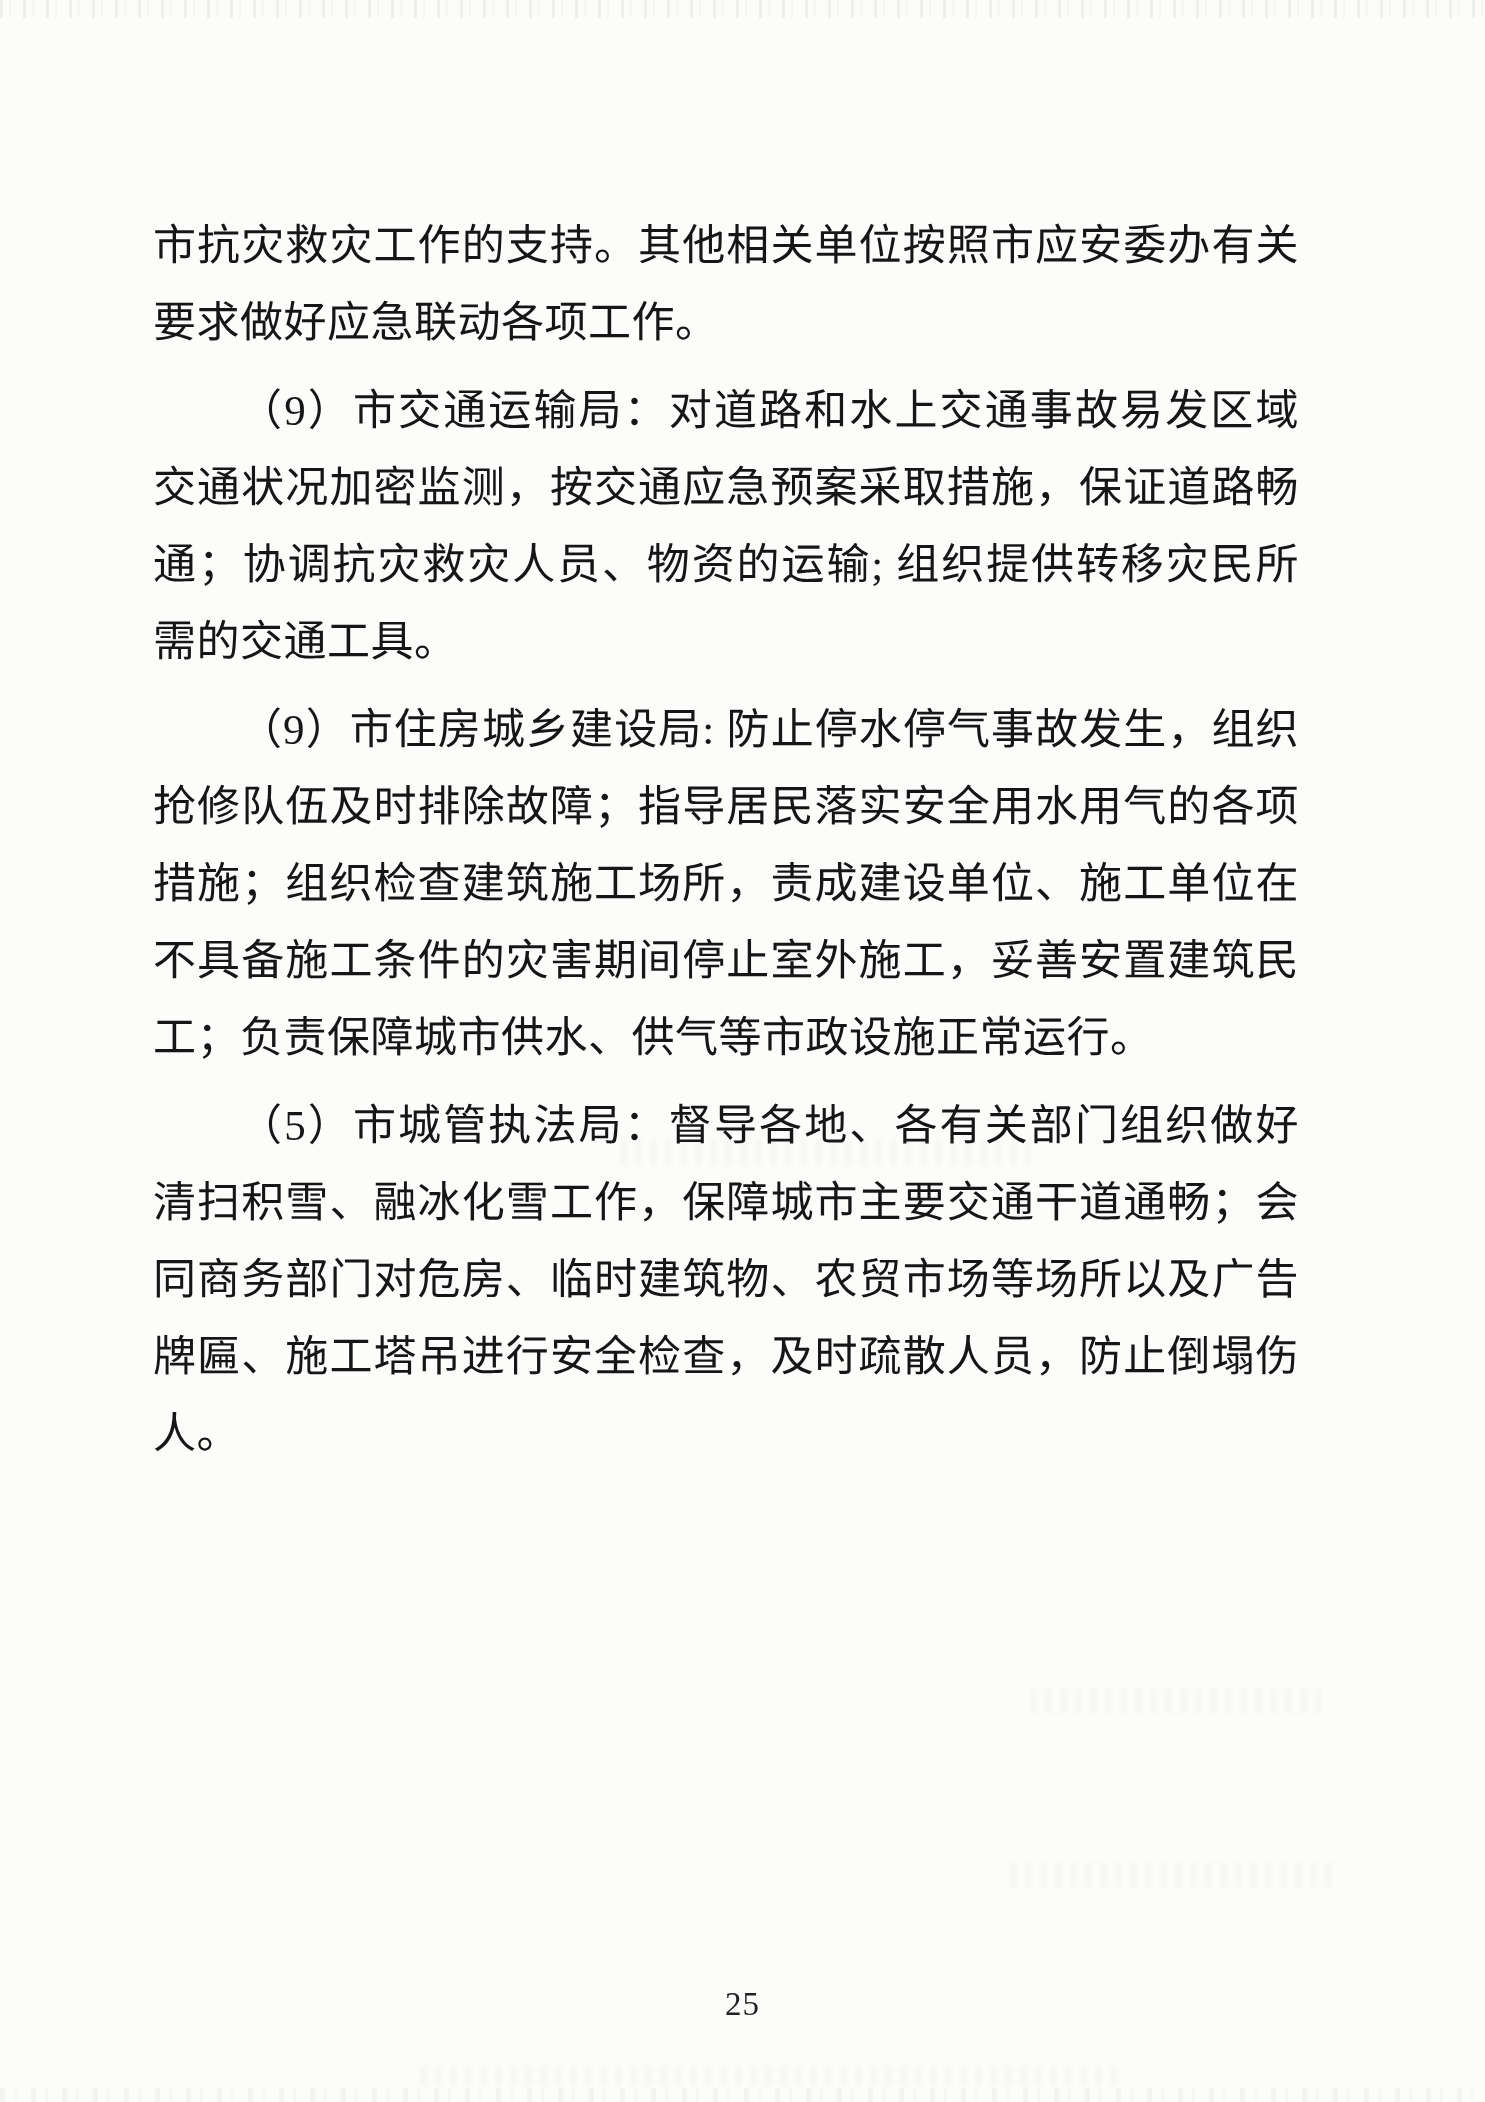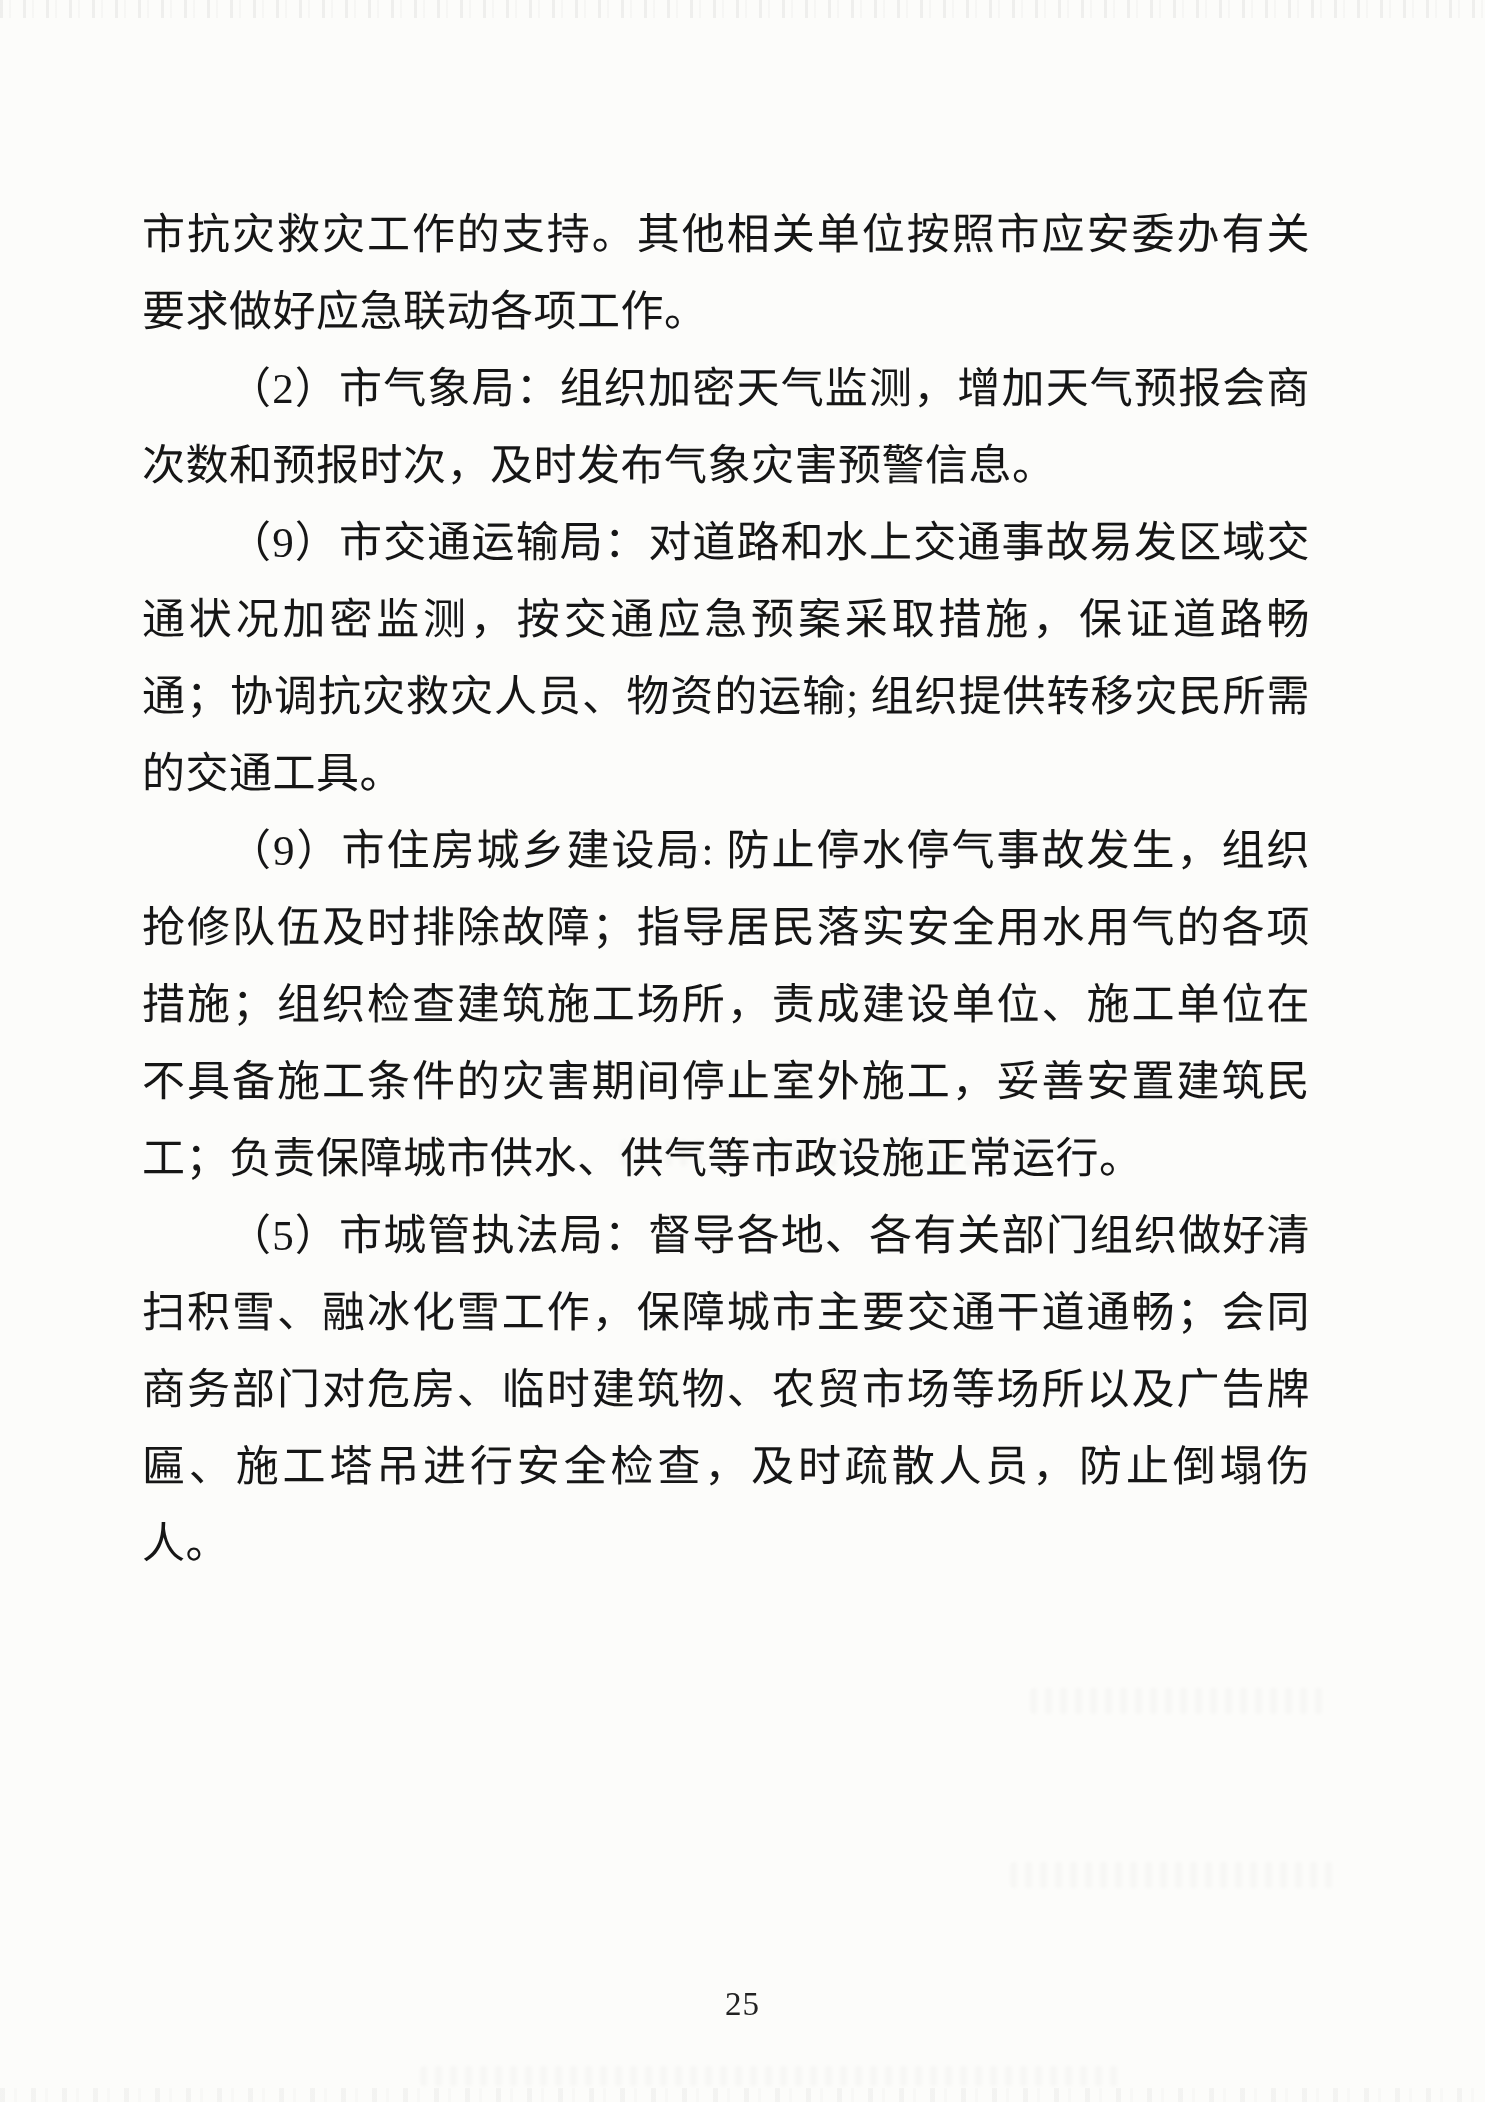--- a/index.html
+++ b/index.html
@@ -64,21 +64,21 @@
     position: absolute;
     left: 142px;
     top: 196px;
     width: 1168px;
     font-size: 43px;
     line-height: 77px;
     text-align: justify;
     letter-spacing: 0.5px;
   }
   .para {
-    margin: 0;
+    margin: 11px;
     padding: 0;
   }
   .para.indent {
     text-indent: 2em;
   }
   .page-number {
     position: absolute;
     top: 1986px;
     left: 0;
     width: 100%;
@@ -90,21 +90,20 @@
 </style>
 </head>
 <body>
 
 <div class="page">
 
   <div class="scan-noise-top"></div>
 
   <div class="text-block">
     <p class="para">市抗灾救灾工作的支持。其他相关单位按照市应安委办有关要求做好应急联动各项工作。</p>
-    <p class="para indent">（2）市气象局：组织加密天气监测，增加天气预报会商次数和预报时次，及时发布气象灾害预警信息。</p>
     <p class="para indent">（9）市交通运输局：对道路和水上交通事故易发区域交通状况加密监测，按交通应急预案采取措施，保证道路畅通；协调抗灾救灾人员、物资的运输; 组织提供转移灾民所需的交通工具。</p>
     <p class="para indent">（9）市住房城乡建设局: 防止停水停气事故发生，组织抢修队伍及时排除故障；指导居民落实安全用水用气的各项措施；组织检查建筑施工场所，责成建设单位、施工单位在不具备施工条件的灾害期间停止室外施工，妥善安置建筑民工；负责保障城市供水、供气等市政设施正常运行。</p>
     <p class="para indent">（5）市城管执法局：督导各地、各有关部门组织做好清扫积雪、融冰化雪工作，保障城市主要交通干道通畅；会同商务部门对危房、临时建筑物、农贸市场等场所以及广告牌匾、施工塔吊进行安全检查，及时疏散人员，防止倒塌伤人。</p>
   </div>
 
   <div class="page-number">25</div>
 
   <div class="smudge smudge-a"></div>
   <div class="smudge smudge-b"></div>
   <div class="smudge smudge-c"></div>

